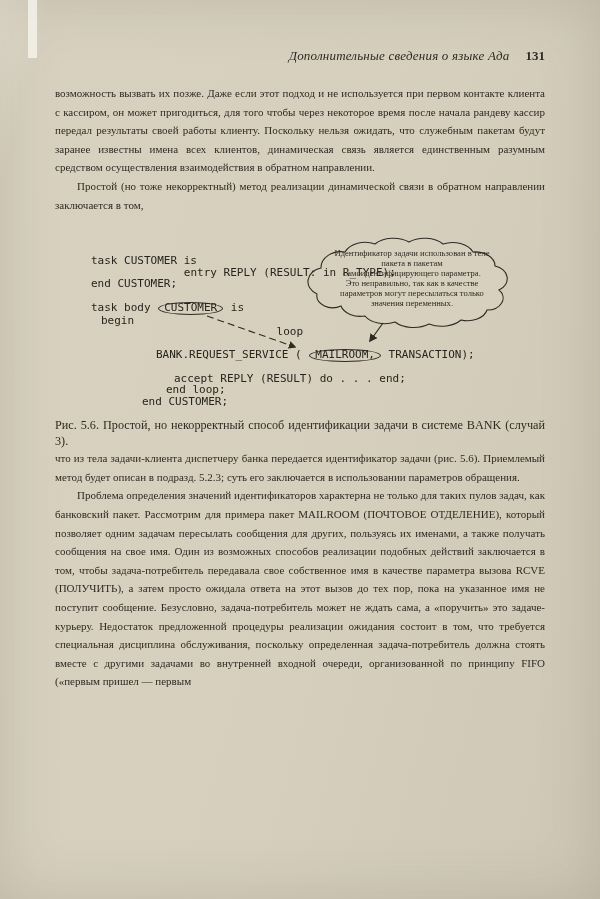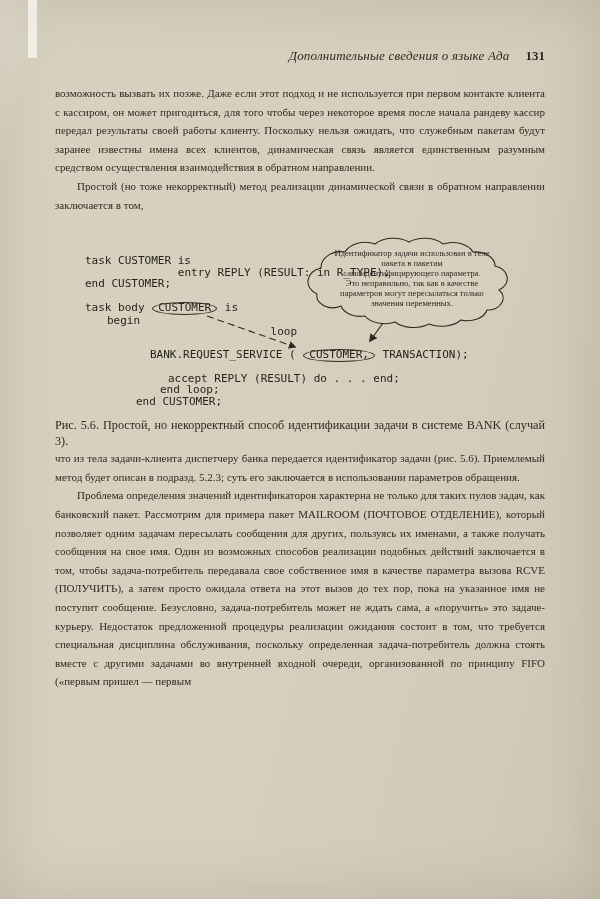--- a/index.html
+++ b/index.html
@@ -35,27 +35,27 @@
   p.indent{text-indent:22px;}
   .figure{
     position:relative;height:185px;margin:8px 0 0 0;
   }
   .fig-svg{position:absolute;left:0;top:0;}
   .cloud-text{
     position:absolute;left:278px;top:26px;width:158px;
     font-size:8.6px;line-height:10px;text-align:center;
   }
   .code{
-    position:absolute;left:30px;top:33px;
+    position:absolute;left:36px;top:33px;
     font-family:"DejaVu Sans Mono","Liberation Mono",monospace;
     font-size:11px;line-height:11.5px;color:#27241d;
   }
   .cl{white-space:pre;}
   .i14{margin-left:14px;text-align:center;}
-  .i10{margin-left:22px;}
+  .i10{margin-left:10px;}
   .i65{margin-left:65px;}
   .i83{margin-left:83px;}
   .i75{margin-left:75px;}
   .i51{margin-left:51px;}
   .gap12{margin-top:12px;}
   .gap11{margin-top:11px;}
   .oval{
     display:inline-block;border:1.1px solid var(--ink);border-radius:50%;
     padding:0 5px 1px 5px;margin:0 1px;line-height:10px;
   }
@@ -95,21 +95,21 @@
       <div>Это неправильно, так как в качестве параметров могут пересылаться только значения переменных.</div>
     </div>
 
     <div class="code">
       <div class="cl">task CUSTOMER is</div>
       <div class="cl i14">entry REPLY (RESULT: in R_TYPE);</div>
       <div class="cl">end CUSTOMER;</div>
       <div class="cl gap12"><span>task body </span><span class="oval"><span>CUSTOMER</span></span><span> is</span></div>
       <div class="cl i10">begin</div>
       <div class="cl i14">loop</div>
-      <div class="cl i65 gap11"><span>BANK.REQUEST_SERVICE ( </span><span class="oval"><span>CUSTOMER,</span></span><span> TRANSACTION);</span></div>
+      <div class="cl i65 gap11"><span>BANK.REQUEST_SERVICE ( </span><span class="oval"><span>MAILROOM,</span></span><span> TRANSACTION);</span></div>
       <div class="cl i83 gap11">accept REPLY (RESULT) do . . . end;</div>
       <div class="cl i75">end loop;</div>
       <div class="cl i51">end CUSTOMER;</div>
     </div>
   </div>
 
   <div class="caption">Рис. 5.6. Простой, но некорректный способ идентификации задачи в системе BANK (случай 3).</div>
 
   <p class="para after-fig">что из тела задачи-клиента диспетчеру банка передается идентификатор задачи (рис. 5.6). Приемлемый метод будет описан в подразд. 5.2.3; суть его заключается в использовании параметров обращения.</p>
   <p class="para indent">Проблема определения значений идентификаторов характерна не только для таких пулов задач, как банковский пакет. Рассмотрим для примера пакет MAILROOM (ПОЧТОВОЕ ОТДЕЛЕНИЕ), который позволяет одним задачам пересылать сообщения для других, пользуясь их именами, а также получать сообщения на свое имя. Один из возможных способов реализации подобных действий заключается в том, чтобы задача-потребитель передавала свое собственное имя в качестве параметра вызова RCVE (ПОЛУЧИТЬ), а затем просто ожидала ответа на этот вызов до тех пор, пока на указанное имя не поступит сообщение. Безусловно, задача-потребитель может не ждать сама, а «поручить» это задаче-курьеру. Недостаток предложенной процедуры реализации ожидания состоит в том, что требуется специальная дисциплина обслуживания, поскольку определенная задача-потребитель должна стоять вместе с другими задачами во внутренней входной очереди, организованной по принципу FIFO («первым пришел — первым</p>

